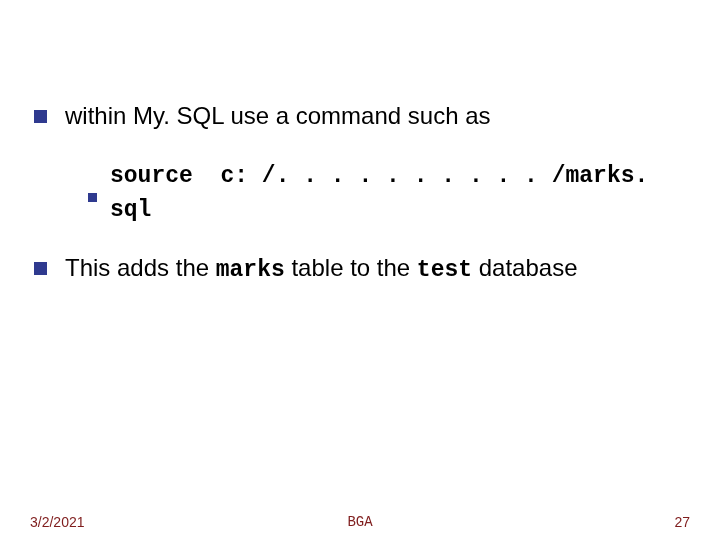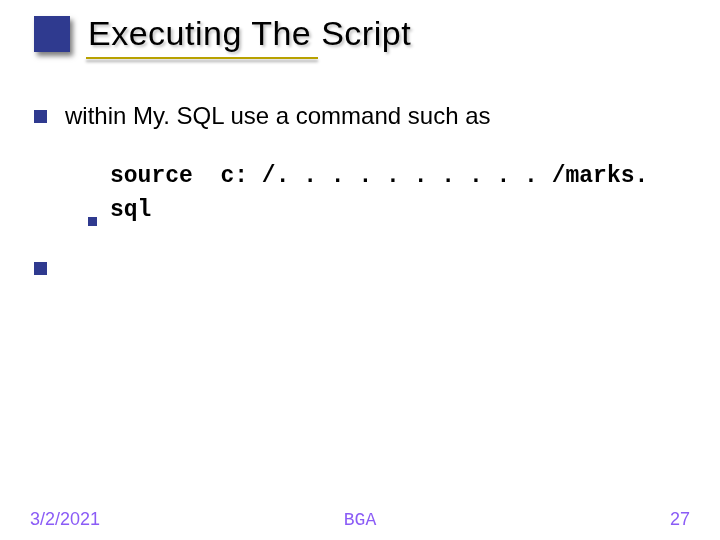--- a/index.html
+++ b/index.html
@@ -58,21 +58,21 @@
     font-size: 24px;
     line-height: 1.35;
   }
   .b1 {
     display: flex;
     align-items: flex-start;
     margin-bottom: 26px;
   }
   .b2 {
     display: flex;
-    align-items: flex-end;
+    align-items: center;
     margin-left: 54px;
     margin-bottom: 26px;
   }
   .sq {
     width: 13px;
     height: 13px;
     background: #2f3a8f;
     margin-top: 10px;
     margin-right: 18px;
     flex-shrink: 0;
@@ -91,58 +91,56 @@
     font-size: 23px;
   }
   .footer {
     position: absolute;
     bottom: 10px;
     left: 30px;
     right: 30px;
     display: flex;
     justify-content: space-between;
     align-items: center;
-    font-size: 18px;
-    color: #8b5cf6;
+    font-size: 14px;
+    color: #7f1d1d;
   }
   .footer-center {
     position: absolute;
     left: 0;
     right: 0;
     text-align: center;
     font-family: Liberation Mono, monospace;
   }
 </style>
 </head>
 <body>
 
 <div class="slide">
 
-  <div class="title-wrap">
-    <div class="title-box"></div>
-    <div class="title-text">Executing The Script</div>
-    <div class="title-rule"></div>
-  </div>
 
   <div class="body">
 
     <div class="b1">
       <div class="sq"></div>
       <div>within My. SQL use a command such as</div>
     </div>
 
     <div class="b2">
       <div class="sq-sm"></div>
       <div>
         <span class="mono">source</span><span class="mono">&nbsp;&nbsp;</span><span class="mono">c: /. . . . . . . . . . /marks. sql</span>
       </div>
     </div>
 
     <div class="b1">
       <div class="sq"></div>
+      <div>
+        <span>This adds the </span><span class="mono">marks</span><span> table to the </span><span class="mono">test</span><span> database</span>
+      </div>
     </div>
 
   </div>
 
   <div class="footer">
     <div>3/2/2021</div>
     <div class="footer-center">BGA</div>
     <div>27</div>
   </div>
 

